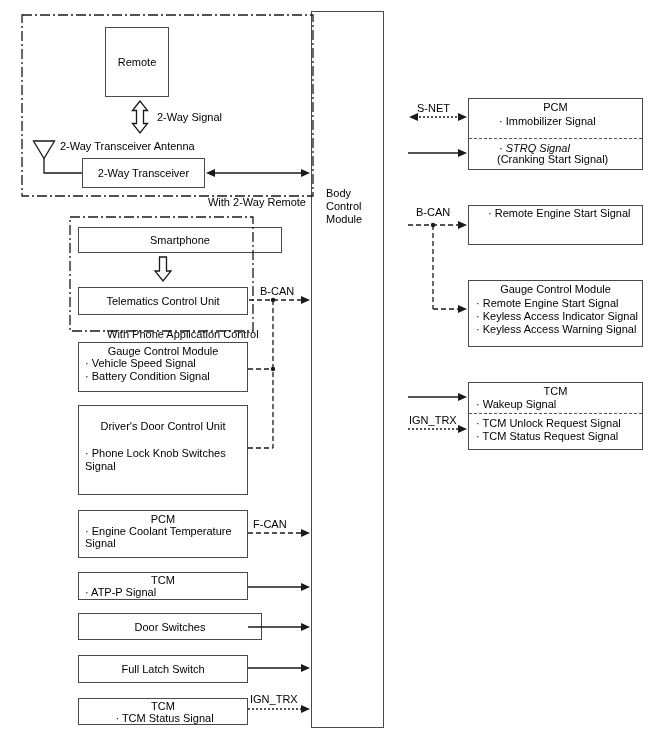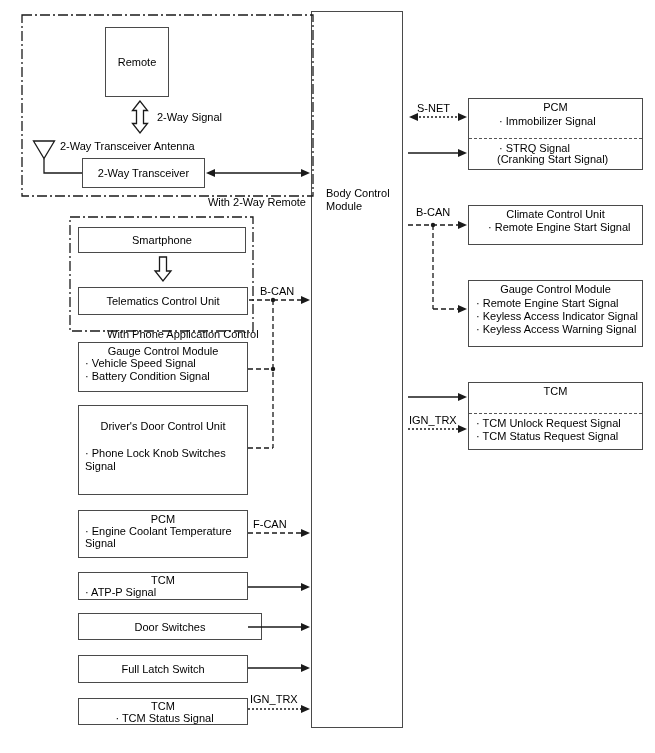--- a/index.html
+++ b/index.html
@@ -19,35 +19,35 @@
   .sect{box-sizing:border-box;}
   .sect-top{border-bottom:1px dashed #555;}
   svg.overlay{position:absolute;left:0;top:0;z-index:2;pointer-events:none;}
   .bcm{padding-top:175px;padding-left:14px;line-height:13px;}
 </style>
 </head>
 <body>
 
 <div id="canvas">
 
-  <div class="box bcm" style="left:311px;top:11px;width:92px;height:717px;">
+  <div class="box bcm" style="left:311px;top:11px;width:73px;height:717px;">
     <span>Body Control Module</span>
   </div>
 
   <div class="box center-box" style="left:105px;top:27px;width:64px;height:70px;">
     <span>Remote</span>
   </div>
   <div class="lbl" style="left:157px;top:111px;">2-Way Signal</div>
   <div class="lbl" style="left:60px;top:140px;">2-Way Transceiver Antenna</div>
   <div class="box center-box" style="left:82px;top:158px;width:123px;height:30px;">
     <span>2-Way Transceiver</span>
   </div>
   <div class="lbl" style="left:180px;top:196px;width:126px;text-align:right;">With 2-Way Remote</div>
 
-  <div class="box center-box" style="left:78px;top:227px;width:168px;height:26px;">
+  <div class="box center-box" style="left:78px;top:227px;width:204px;height:26px;">
     <span>Smartphone</span>
   </div>
   <div class="lbl" style="left:173px;top:261px;margin-top:32px;">Internet</div>
   <div class="box center-box" style="left:78px;top:287px;width:170px;height:28px;">
     <span>Telematics Control Unit</span>
   </div>
   <div class="lbl" style="left:107px;top:328px;">With Phone Application Control</div>
 
   <div class="box" style="left:78px;top:342px;width:170px;height:50px;">
     <div class="title">Gauge Control Module</div>
@@ -82,40 +82,40 @@
     <div class="title" style="padding-top:1px;">TCM</div>
     <div class="item" style="text-align:center;line-height:12px;">· TCM Status Signal</div>
   </div>
 
   <div class="box" style="left:468px;top:98px;width:175px;height:72px;padding:0;">
     <div class="sect sect-top" style="height:40px;">
       <div class="title">PCM</div>
       <div class="item" style="padding-left:30px;margin-top:2px;">· Immobilizer Signal</div>
     </div>
     <div class="sect" style="padding-top:4px;">
-      <div class="item" style="padding-left:30px;line-height:11px;">· STRQ Signal</div>
+      <div class="item" style="padding-left:30px;line-height:11px;font-style:italic;">· STRQ Signal</div>
       <div class="item" style="padding-left:28px;line-height:11px;">(Cranking Start Signal)</div>
     </div>
   </div>
 
   <div class="box" style="left:468px;top:205px;width:175px;height:40px;">
-    <div class="title">Climate Control Unit</div>
     <div class="item" style="padding-left:19px;margin-top:1px;">· Remote Engine Start Signal</div>
   </div>
 
   <div class="box" style="left:468px;top:280px;width:175px;height:67px;">
     <div class="title">Gauge Control Module</div>
     <div class="item" style="padding-left:7px;margin-top:2px;">· Remote Engine Start Signal</div>
     <div class="item" style="padding-left:7px;">· Keyless Access Indicator Signal</div>
     <div class="item" style="padding-left:7px;">· Keyless Access Warning Signal</div>
   </div>
 
   <div class="box" style="left:468px;top:382px;width:175px;height:68px;padding:0;">
     <div class="sect sect-top" style="height:31px;">
       <div class="title">TCM</div>
+      <div class="item" style="padding-left:7px;margin-top:1px;">· Wakeup Signal</div>
     </div>
     <div class="sect" style="padding-top:3px;">
       <div class="item" style="padding-left:7px;">· TCM Unlock Request Signal</div>
       <div class="item" style="padding-left:7px;">· TCM Status Request Signal</div>
     </div>
   </div>
 
   <div class="lbl" style="left:260px;top:285px;">B-CAN</div>
   <div class="lbl" style="left:253px;top:518px;">F-CAN</div>
   <div class="lbl" style="left:250px;top:693px;">IGN_TRX</div>

